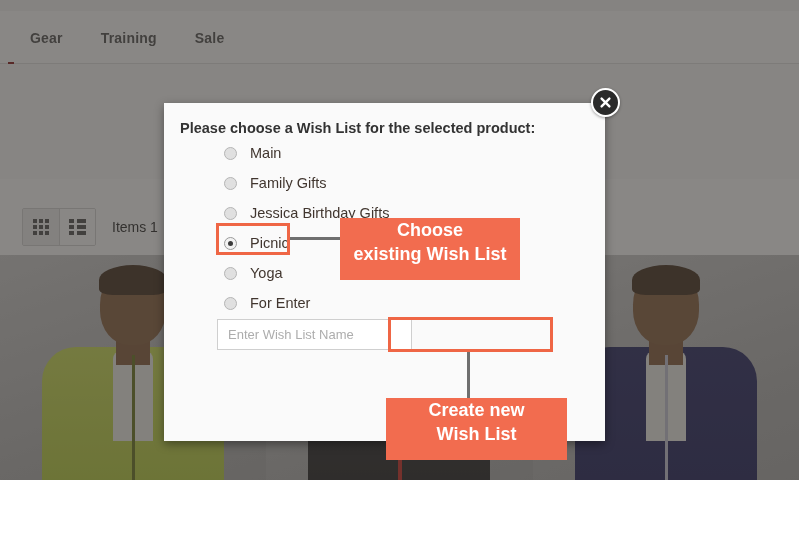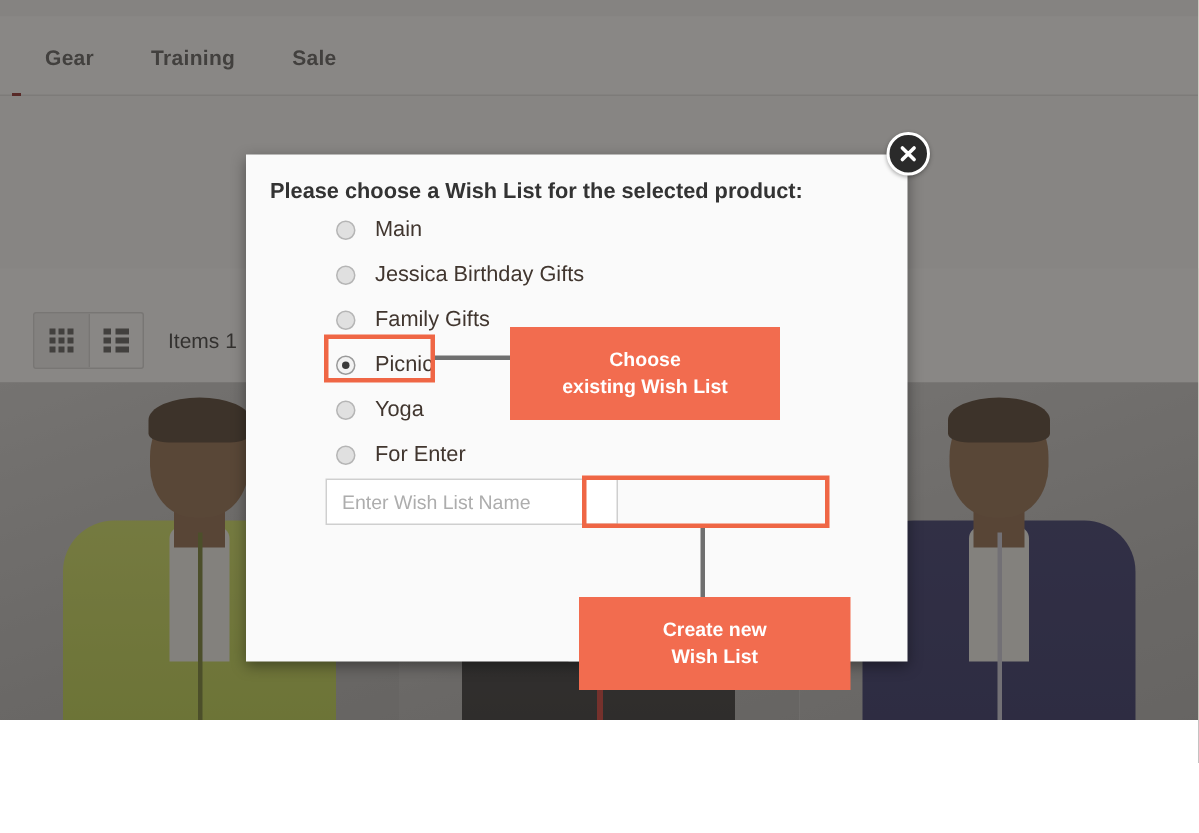--- a/index.html
+++ b/index.html
@@ -365,26 +365,26 @@
     border: 1px solid #cccccc;
     font-weight: normal;
     background: linear-gradient(180deg,#fafafa 0%,#e8e8e8 100%);
   }
 
   
   .callout {
     position: absolute;
     background: #f26c4f;
     color: #ffffff;
-    font-size: 13px;
+    font-size: 18px;
     font-weight: bold;
     text-align: center;
     line-height: 1.35;
     display: flex;
-    align-items: center;
+    align-items: flex-start;
     justify-content: center;
     z-index: 30;
     font-family: "Liberation Sans", sans-serif;
   }
   .callout-1 {
     left: 340px; top: 218px;
     width: 180px; height: 62px;
   }
   .callout-2 {
     left: 386px; top: 398px;
@@ -480,26 +480,26 @@
 
     <div class="options">
 
       <div class="opt-row">
         <span class="radio"></span>
         <span class="opt-label">Main</span>
       </div>
 
       <div class="opt-row">
         <span class="radio"></span>
-        <span class="opt-label">Jessica Birthday Gifts</span>
+        <span class="opt-label">Family Gifts</span>
       </div>
 
       <div class="opt-row">
         <span class="radio"></span>
-        <span class="opt-label">Family Gifts</span>
+        <span class="opt-label">Jessica Birthday Gifts</span>
       </div>
 
       <div class="opt-row">
         <span class="radio checked"></span>
         <span class="opt-label">Picnic</span>
       </div>
 
       <div class="opt-row">
         <span class="radio"></span>
         <span class="opt-label">Yoga</span>

